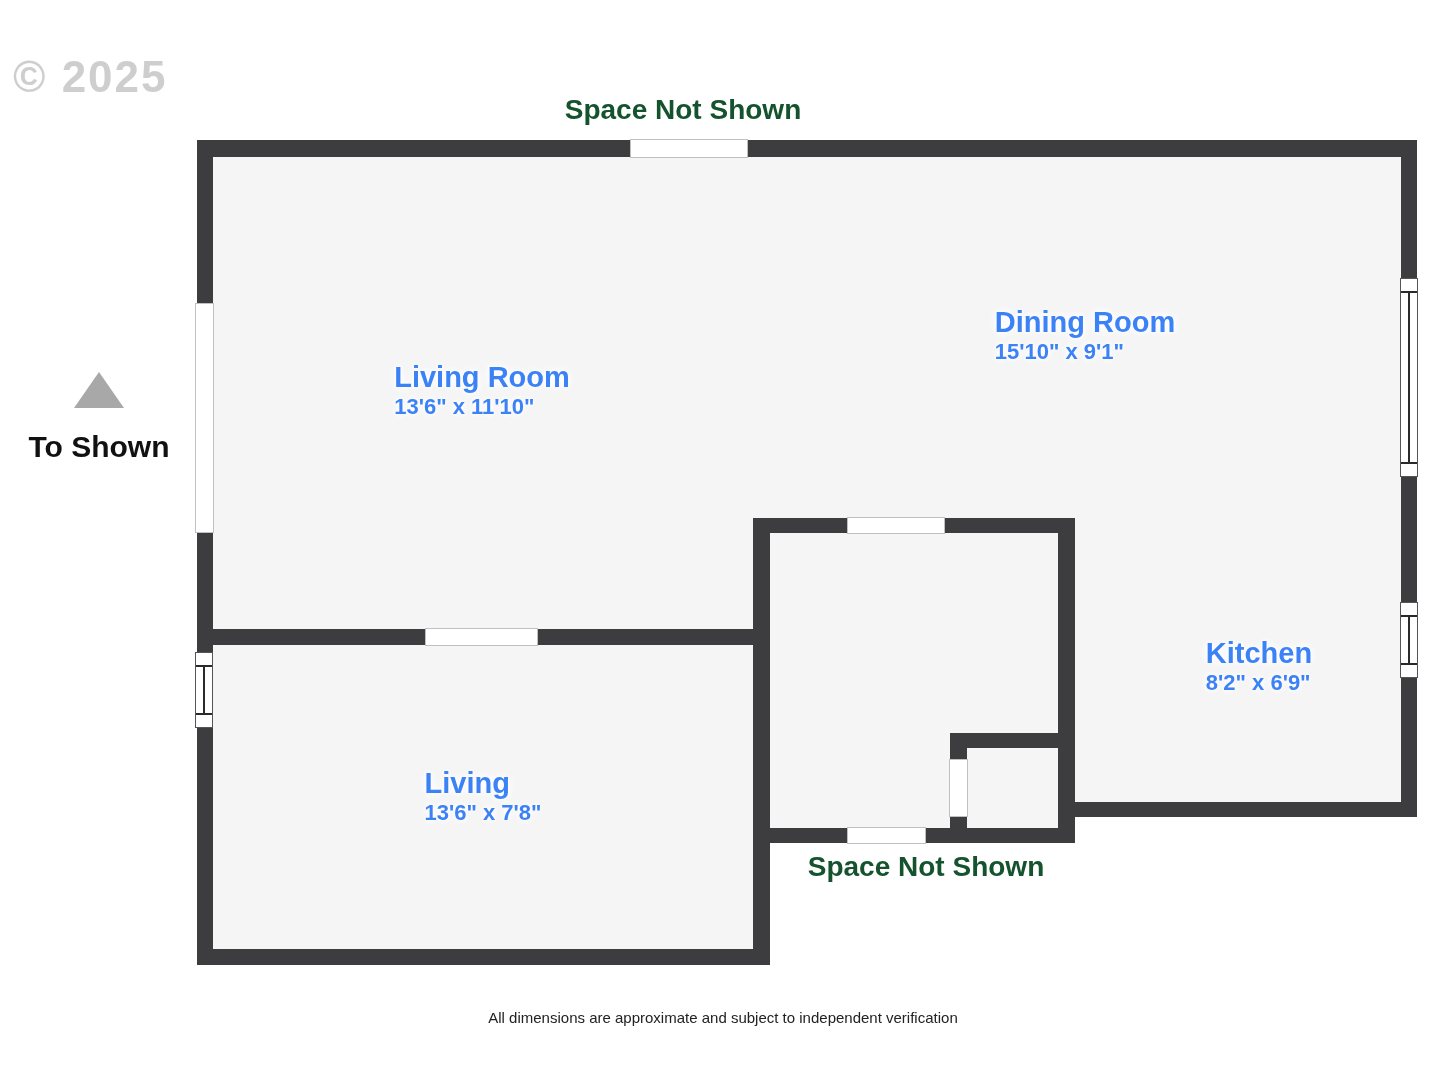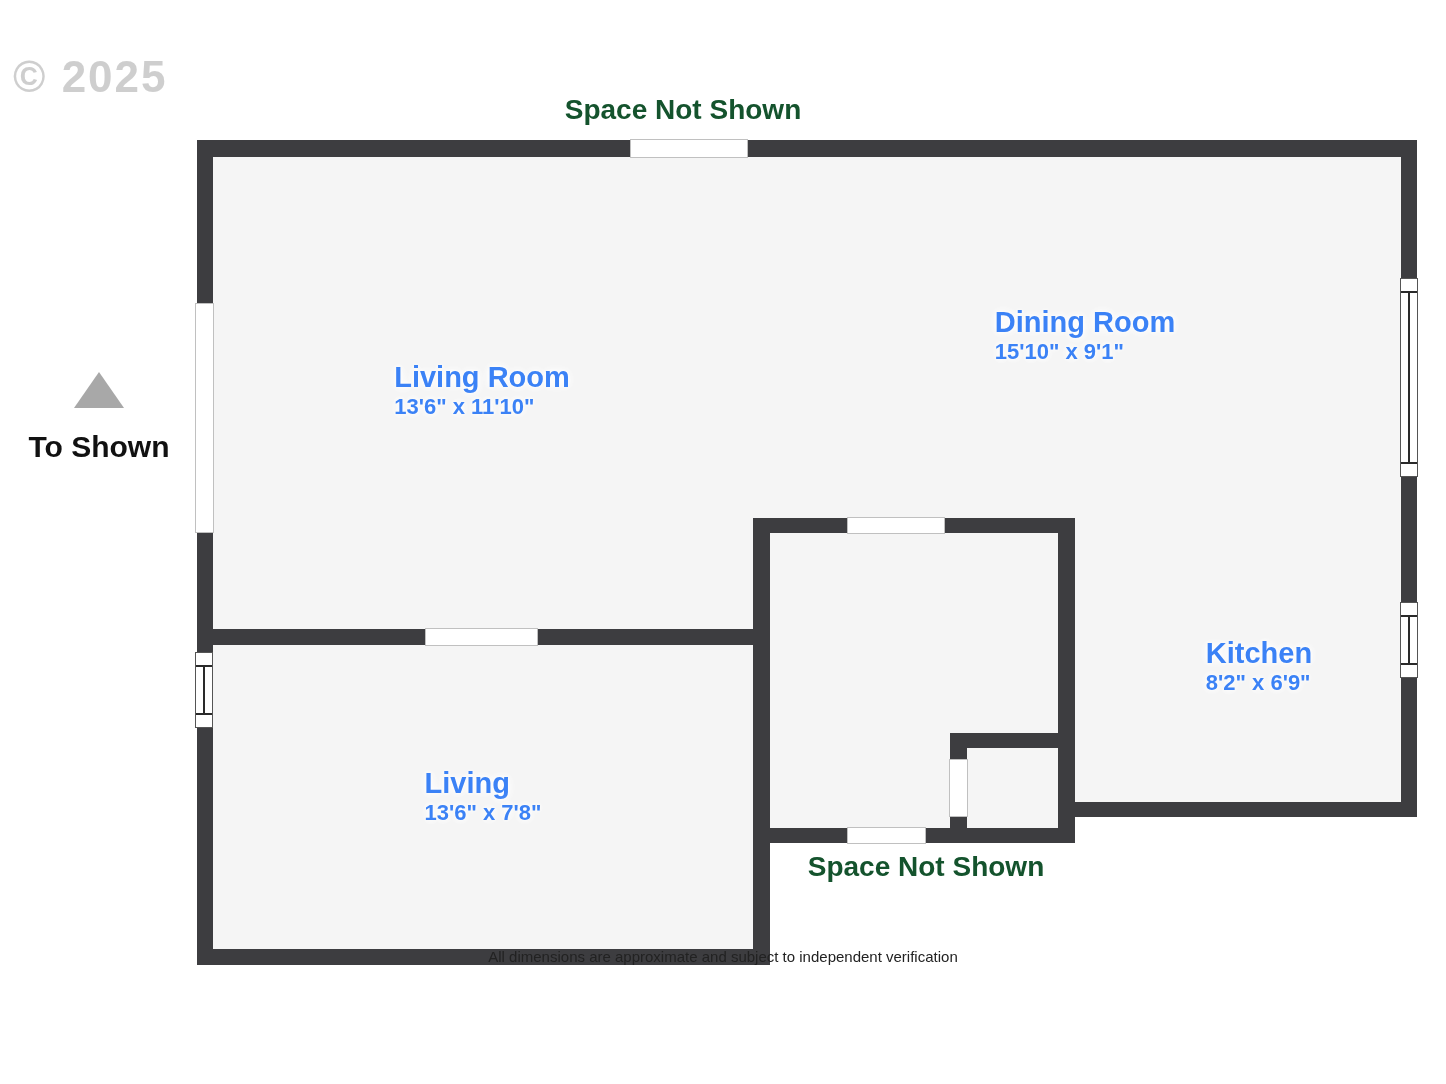--- a/index.html
+++ b/index.html
@@ -42,21 +42,21 @@
     position:absolute;left:99px;top:447px;z-index:10;transform:translate(-50%,-50%);
     font-size:30px;font-weight:700;color:#111;white-space:nowrap;
   }
   .to-home-arrow{
     position:absolute;left:99px;top:390px;z-index:10;transform:translate(-50%,-50%);
     width:0;height:0;
     border-left:25px solid transparent;border-right:25px solid transparent;
     border-bottom:36px solid #a8a8a8;
   }
   .footer{
-    position:absolute;left:723px;top:956px;z-index:10;transform:translate(-50%,-50%);
+    position:absolute;left:723px;top:1017px;z-index:10;transform:translate(-50%,-50%);
     font-size:15px;color:#222;white-space:nowrap;
   }
 </style>
 </head>
 <body>
 
 <div class="page">
 
   <div class="copyright" style="color: rgb(195, 195, 195);">© 2025</div>
 

